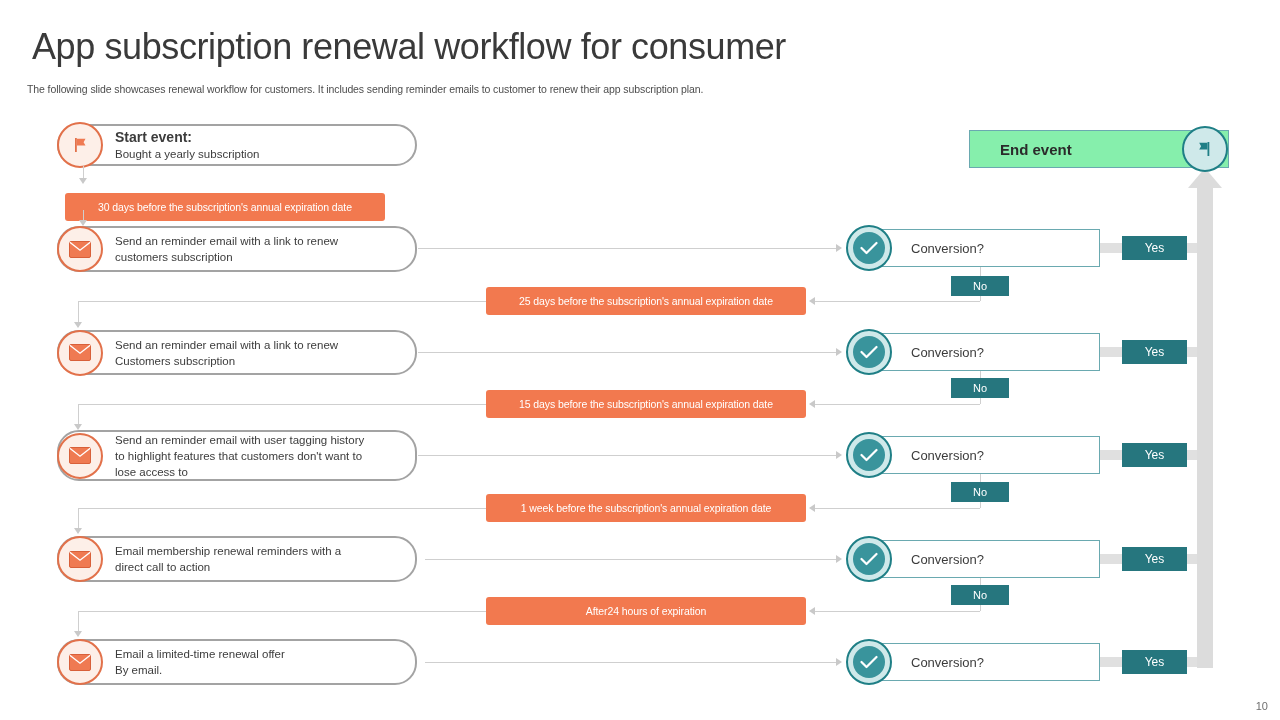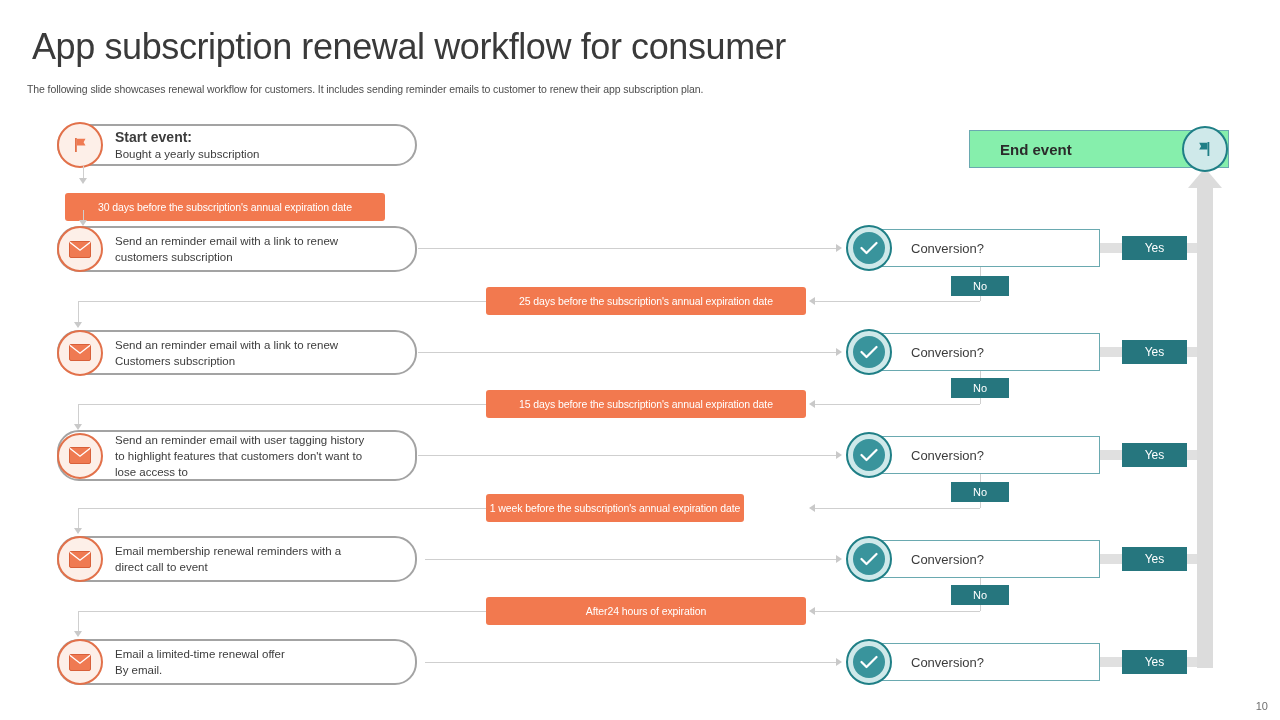--- a/index.html
+++ b/index.html
@@ -279,37 +279,37 @@
   </div>
   <div class="ribbon" style="left:1187px;top:450px;width:20px;height:10px;"></div>
 
   <div class="badge badge-no" style="left:951px;top:482px;">
     <span>No</span>
   </div>
   <div class="vline" style="left:980px;top:474px;height:8px;"></div>
   <div class="vline" style="left:980px;top:502px;height:6px;"></div>
   <div class="hline" style="left:815px;top:508px;width:165px;"></div>
   <div class="arrow-l" style="left:809px;top:504px;"></div>
-  <div class="timebar" style="left:486px;top:494px;width:258px;">
+  <div class="timebar" style="left:486px;top:494px;width:320px;">
     <span>1 week before the subscription's annual expiration date</span>
   </div>
   <div class="hline" style="left:78px;top:508px;width:408px;"></div>
   <div class="vline" style="left:78px;top:508px;height:22px;"></div>
   <div class="arrow-d" style="left:74px;top:528px;"></div>
 
   <div class="lbox" style="top:536px;height:46px;">
     <div class="icon-circle">
       <svg width="22" height="17" viewBox="0 0 22 17" aria-hidden="true">
         <rect x="0.5" y="0.5" width="21" height="16" rx="1.5" fill="#ef7a52" stroke="#d8603a"></rect>
         <path d="M0.8 1.3 L11 9.2 L21.2 1.3" fill="none" stroke="#ffffff" stroke-width="1.4"></path>
       </svg>
     </div>
     <div class="ltext">
       <span>Email membership  renewal  reminders  with a</span><br>
-      <span>direct call to event</span>
+      <span>direct call to action</span>
     </div>
   </div>
   <div class="hline" style="left:425px;top:559px;width:411px;"></div>
   <div class="arrow-r" style="left:836px;top:555px;"></div>
 
   <div class="cbox" style="top:540px;">
     <div class="check-circle">
       <div class="check-inner">
         <svg width="18" height="14" viewBox="0 0 18 14" aria-hidden="true">
           <path d="M1.5 7 L6.5 12 L16.5 2" fill="none" stroke="#ffffff" stroke-width="2.2" stroke-linecap="round" stroke-linejoin="round"></path>

